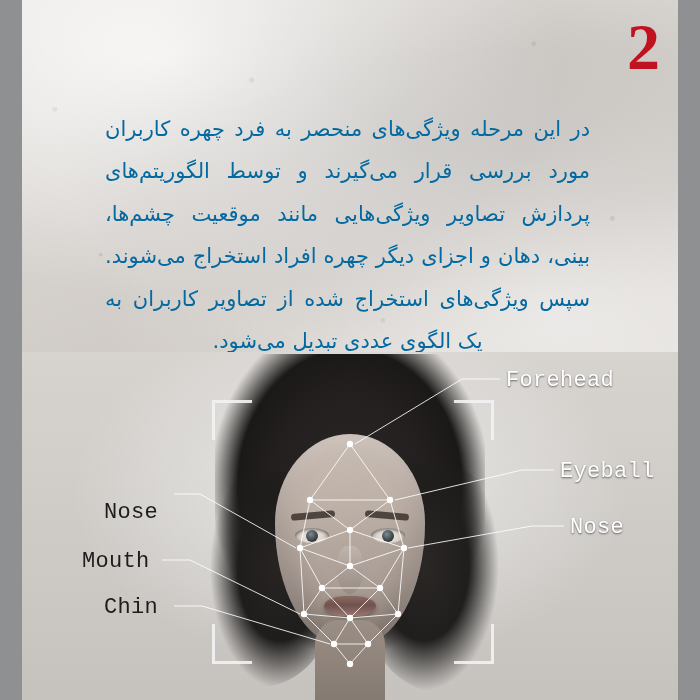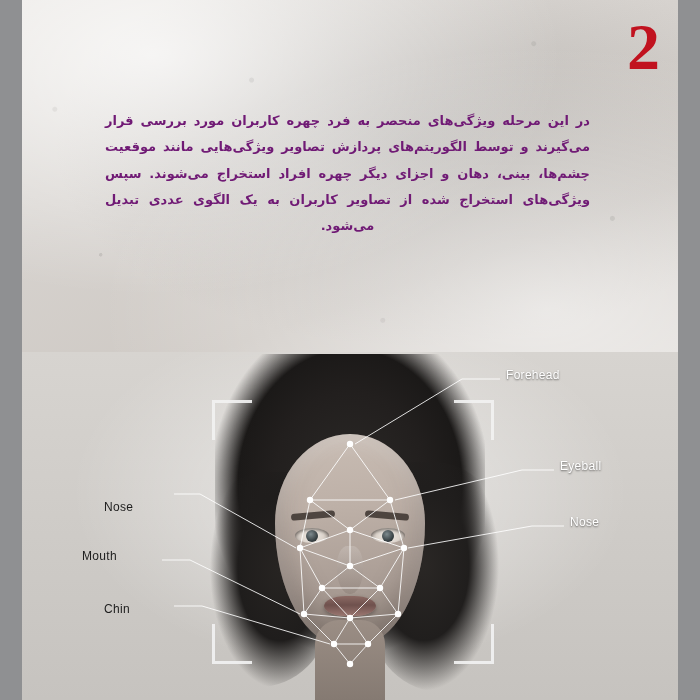--- a/index.html
+++ b/index.html
@@ -89,24 +89,24 @@
 
   
   .body-copy {
     position: absolute;
     right: 110px;
     left: 105px;
     top: 108px;
     text-align: justify;
     text-align-last: center;
     direction: rtl;
-    font-size: 13px;
+    font-size: 21px;
     line-height: 2.02;
-    color: #701a75;
-    font-weight: bold;
+    color: #0369a1;
+    font-weight: normal;
     font-family: "DejaVu Sans", sans-serif;
     letter-spacing: 0px;
   }
 
   
   .photo {
     position: absolute;
     left: 22px;
     top: 352px;
     width: 656px;
@@ -236,22 +236,22 @@
     z-index: 20;
   }
   .mesh line { stroke: #ffffff; stroke-width: 1; opacity: .85; }
   .mesh circle.node { fill: #ffffff; }
 
   
   .callout {
     position: absolute;
     z-index: 30;
     color: #ffffff;
-    font-family: Liberation Sans, sans-serif;
-    font-size: 12px;
+    font-family: Liberation Mono, monospace;
+    font-size: 22px;
     letter-spacing: .3px;
     white-space: nowrap;
     text-shadow: 0 1px 2px rgba(0,0,0,.55);
     direction: ltr;
   }
   .callout.dark { color: #1d1d1d; text-shadow: none; }
 </style>
 </head>
 <body>
 
@@ -370,18 +370,18 @@
         <line x1="308" y1="292" x2="180" y2="254" stroke="#1f1f1f" stroke-width="1.2"></line>
         <line x1="180" y1="254" x2="152" y2="254" stroke="#1f1f1f" stroke-width="1.2"></line>
       </g>
     </svg>
 
     <div class="callout" style="left:484px; top:16px;">Forehead</div>
     <div class="callout" style="left:538px; top:107px;">Eyeball</div>
     <div class="callout" style="left:548px; top:163px;">Nose</div>
     <div class="callout dark" style="left:82px; top:148px;">Nose</div>
     <div class="callout dark" style="left:60px; top:197px;">Mouth</div>
-    <div class="callout dark" style="left:82px; top:250px;">Chin</div>
+    <div class="callout dark" style="left:82px; top:243px;">Chin</div>
   </div>
 
   <div class="gutter left"></div>
   <div class="gutter right"></div>
 </div>
 
 </body></html>

